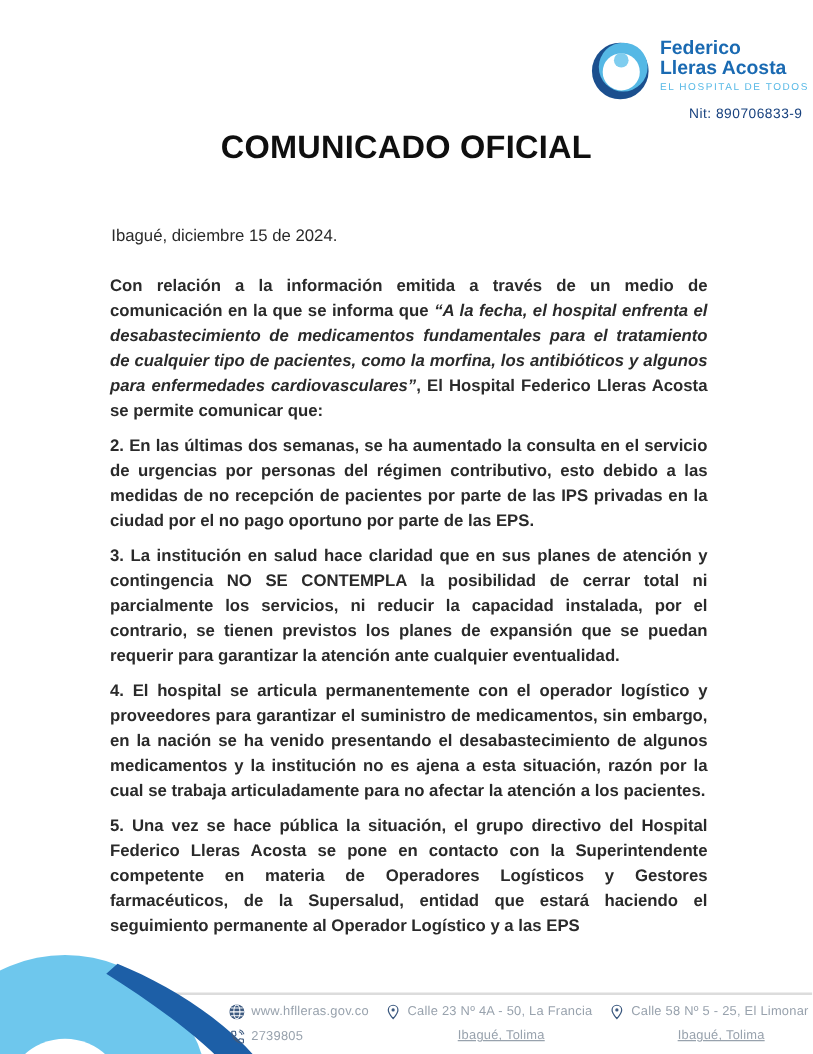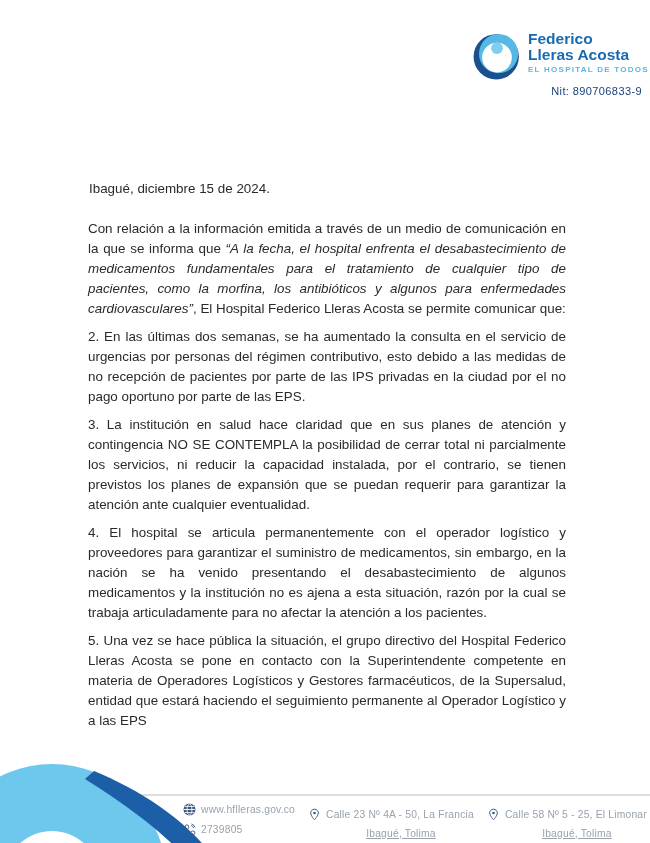--- a/index.html
+++ b/index.html
@@ -9,47 +9,47 @@
     font-family:"Liberation Sans","DejaVu Sans",sans-serif;
     color:#2a2a2a;
   }
 
   
   .logo { position:absolute; top:12px; right:2px; width:176px; }
   .logo-row { display:flex; align-items:flex-start; gap:6px; }
   .logo-icon { width:50px; height:52px; flex:0 0 auto; margin-top:2px; }
   .logo-text { padding-top:3px; }
   .logo-line { font-weight:bold; font-size:15.5px; line-height:16px; color:#1a6ab2; white-space:nowrap; }
-  .logo-tagline { font-size:8px; font-weight:bold; letter-spacing:1.25px; color:#56b8e6; margin-top:2px; white-space:nowrap; }
+  .logo-tagline { font-size:8px; font-weight:normal; letter-spacing:1.25px; color:#56b8e6; margin-top:2px; white-space:nowrap; }
   .logo-nit { width:170px; margin-top:3px; text-align:right; font-size:11px; font-weight:normal; letter-spacing:0.4px; color:#17417e; white-space:nowrap; }
 
   
   .doc-title {
     position:absolute; top:86px; left:0; right:0; margin:0;
     text-align:center; font-size:26px; font-weight:bold; color:#0f0f0f;
     letter-spacing:0.2px;
   }
   .doc-date { position:absolute; top:165px; left:89px; font-size:13.4px; }
 
   
   .doc-body {
     position:absolute; top:203px; left:88px; width:478px;
     font-size:13.4px; line-height:20px; text-align:justify;
   }
-  .doc-body p { margin:0 0 8px 0; }
+  .doc-body p { margin:0 0 8px 0;font-weight:bold; }
   .doc-body em { font-style:italic; }
 
   
   .footer-topline { position:absolute; top:778px; left:104px; right:0; height:1.5px; background:#dcdcdc; z-index:1; }
   .bottom-line   { position:absolute; top:837px; left:0; right:0; height:2px; background:#d9d9d9; z-index:1; }
   .wave { position:absolute; left:0; bottom:0; width:230px; height:100px; z-index:2; }
 
   .footer {
     position:absolute; top:787px; left:183px; right:2px; z-index:3;
-    display:flex; gap:13px; align-items:center;
+    display:flex; gap:13px; align-items:flex-start;
     font-size:10.3px; letter-spacing:0.2px; color:#98a2ad;
   }
   .f-col { flex:0 0 auto; }
   .f-row { display:flex; align-items:center; gap:5px; margin-bottom:7px; white-space:nowrap; }
   .f-icon { width:13px; height:13px; flex:0 0 auto; }
   .f-sub { text-align:center; padding-left:20px; white-space:nowrap;text-decoration:underline; }
 </style>
 </head>
 <body>
 
@@ -65,20 +65,21 @@
       </svg>
       <div class="logo-text">
         <div class="logo-line">Federico</div>
         <div class="logo-line">Lleras Acosta</div>
         <div class="logo-tagline">EL HOSPITAL DE TODOS</div>
       </div>
     </div>
     <div class="logo-nit">Nit: 890706833-9</div>
   </div>
 
+  <h1 class="doc-title">COMUNICADO OFICIAL</h1>
   <div class="doc-date">Ibagué, diciembre 15 de 2024.</div>
 
   <main class="doc-body">
     <p><span>Con relación a la información emitida a través de un medio de comunicación en la que se informa que </span><em>“A la fecha, el hospital enfrenta el desabastecimiento de medicamentos fundamentales para el tratamiento de cualquier tipo de pacientes, como la morfina, los antibióticos y algunos para enfermedades cardiovasculares”</em><span>, El Hospital Federico Lleras Acosta se permite comunicar que:</span></p>
     <p>2. En las últimas dos semanas, se ha aumentado la consulta en el servicio de urgencias por personas del régimen contributivo, esto debido a las medidas de no recepción de pacientes por parte de las IPS privadas en la ciudad por el no pago oportuno por parte de las EPS.</p>
     <p>3. La institución en salud hace claridad que en sus planes de atención y contingencia NO SE CONTEMPLA la posibilidad de cerrar total ni parcialmente los servicios, ni reducir la capacidad instalada, por el contrario, se tienen previstos los planes de expansión que se puedan requerir para garantizar la atención ante cualquier eventualidad.</p>
     <p>4. El hospital se articula permanentemente con el operador logístico y proveedores para garantizar el suministro de medicamentos, sin embargo, en la nación se ha venido presentando el desabastecimiento de algunos medicamentos y la institución no es ajena a esta situación, razón por la cual se trabaja articuladamente para no afectar la atención a los pacientes.</p>
     <p>5. Una vez se hace pública la situación, el grupo directivo del Hospital Federico Lleras Acosta se pone en contacto con la Superintendente competente en materia de Operadores Logísticos y Gestores farmacéuticos, de la Supersalud, entidad que estará haciendo el seguimiento permanente al Operador Logístico y a las EPS</p>
   </main>
 

